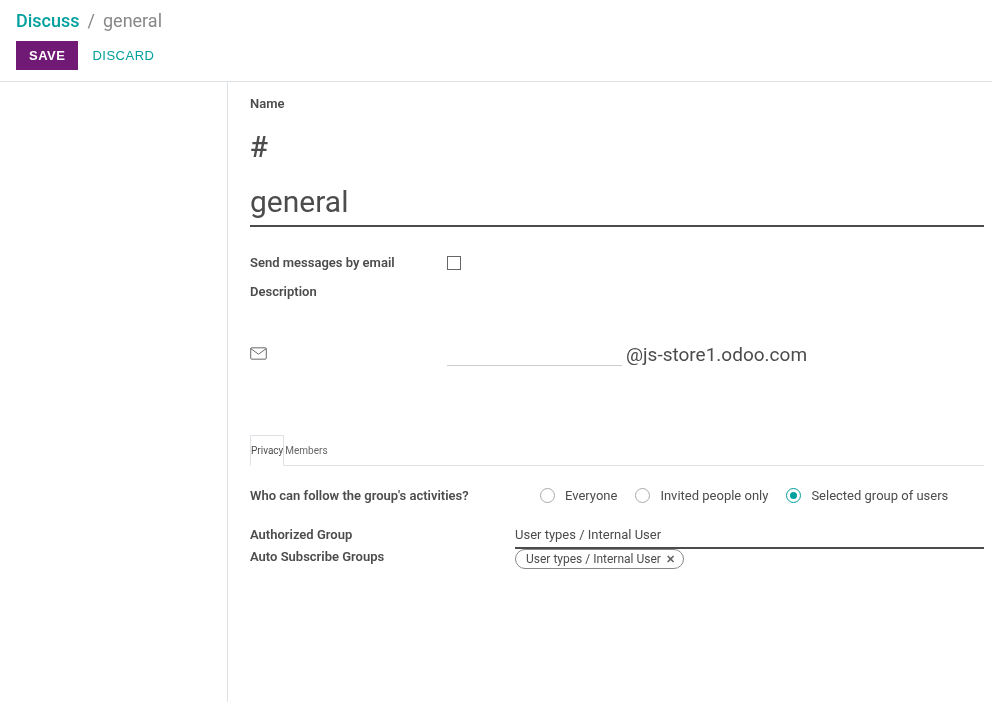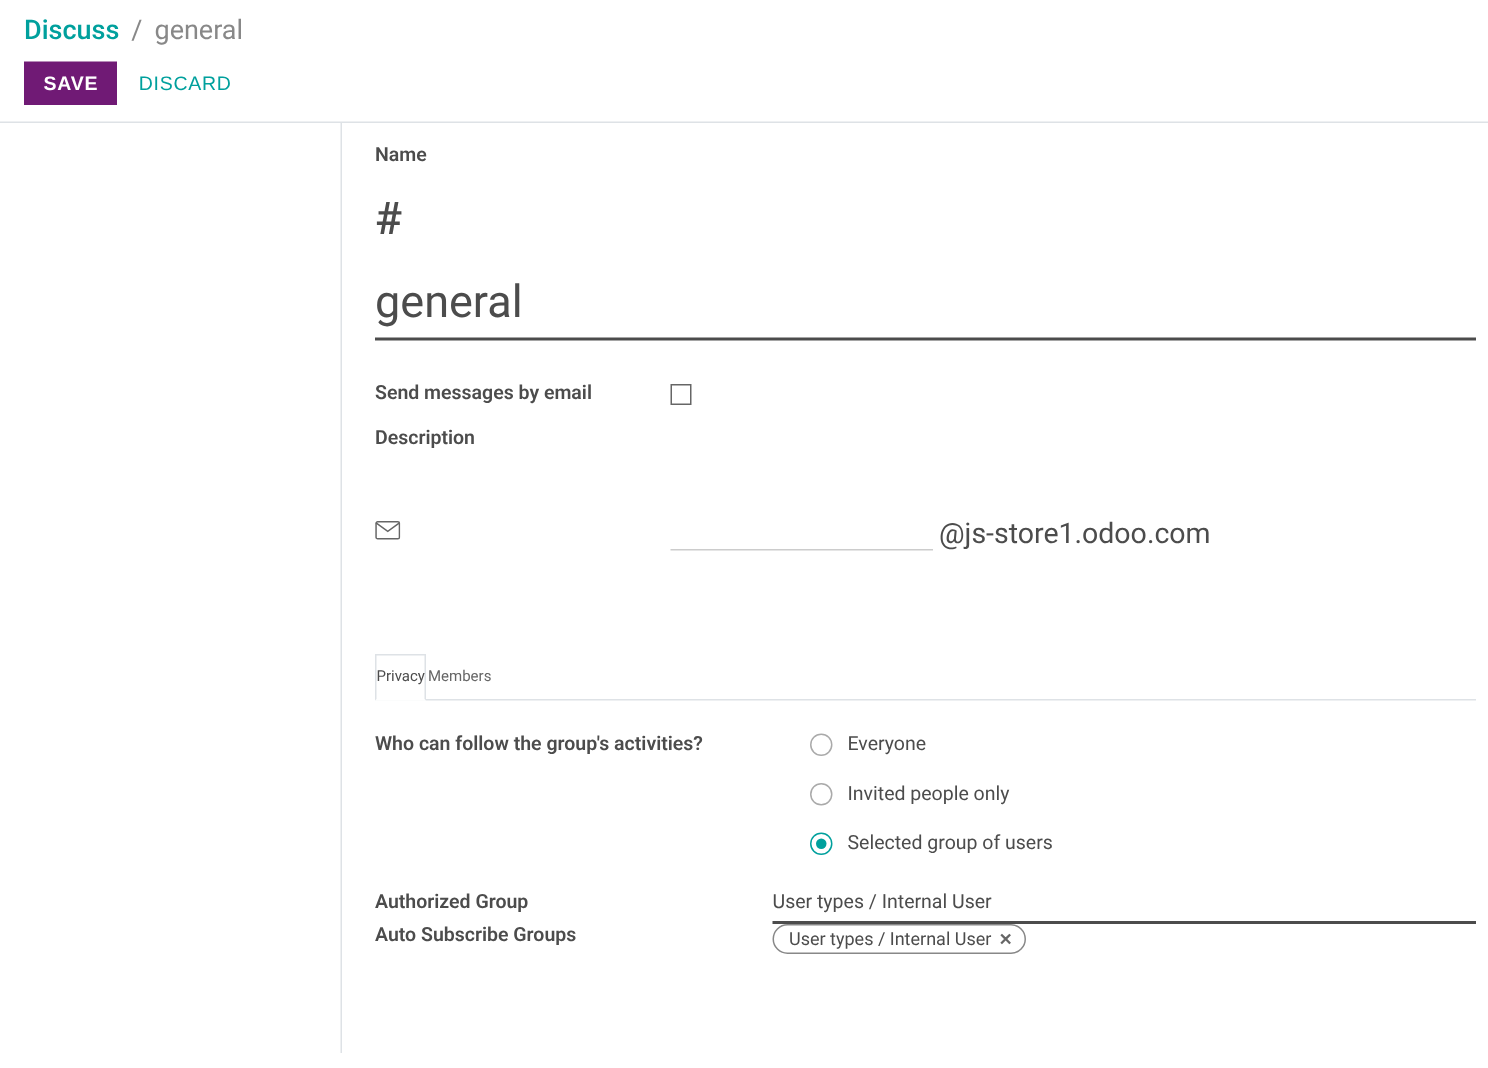--- a/index.html
+++ b/index.html
@@ -192,21 +192,21 @@
     display: flex;
     align-items: flex-start;
     margin-bottom: 12px;
   }
   .priv-label-col {
     width: 290px;
     flex-shrink: 0;
   }
   .radio-group {
     display: flex;
-    flex-direction: column;
+    flex-direction: row;
     gap: 18px;
   }
   .radio-item {
     display: flex;
     align-items: center;
     gap: 10px;
     cursor: pointer;
   }
   .radio-circle {
     width: 15px;

